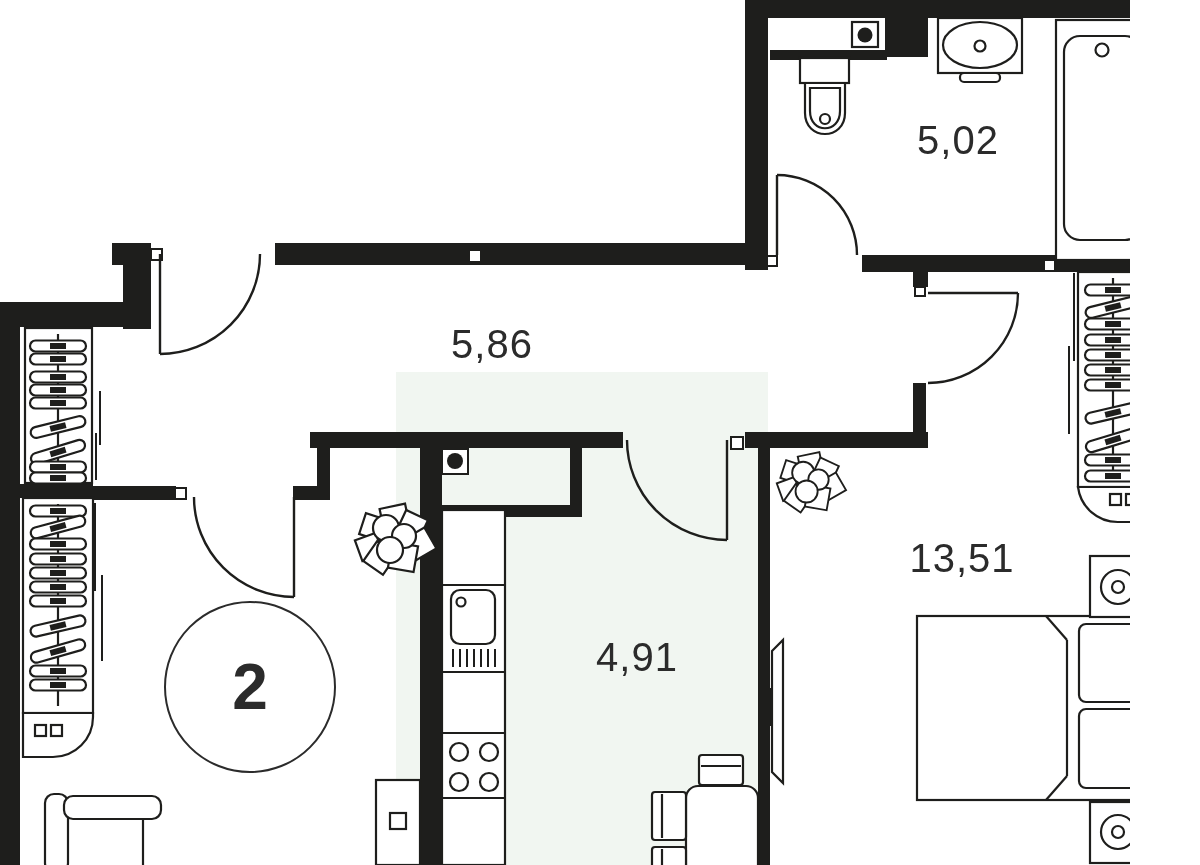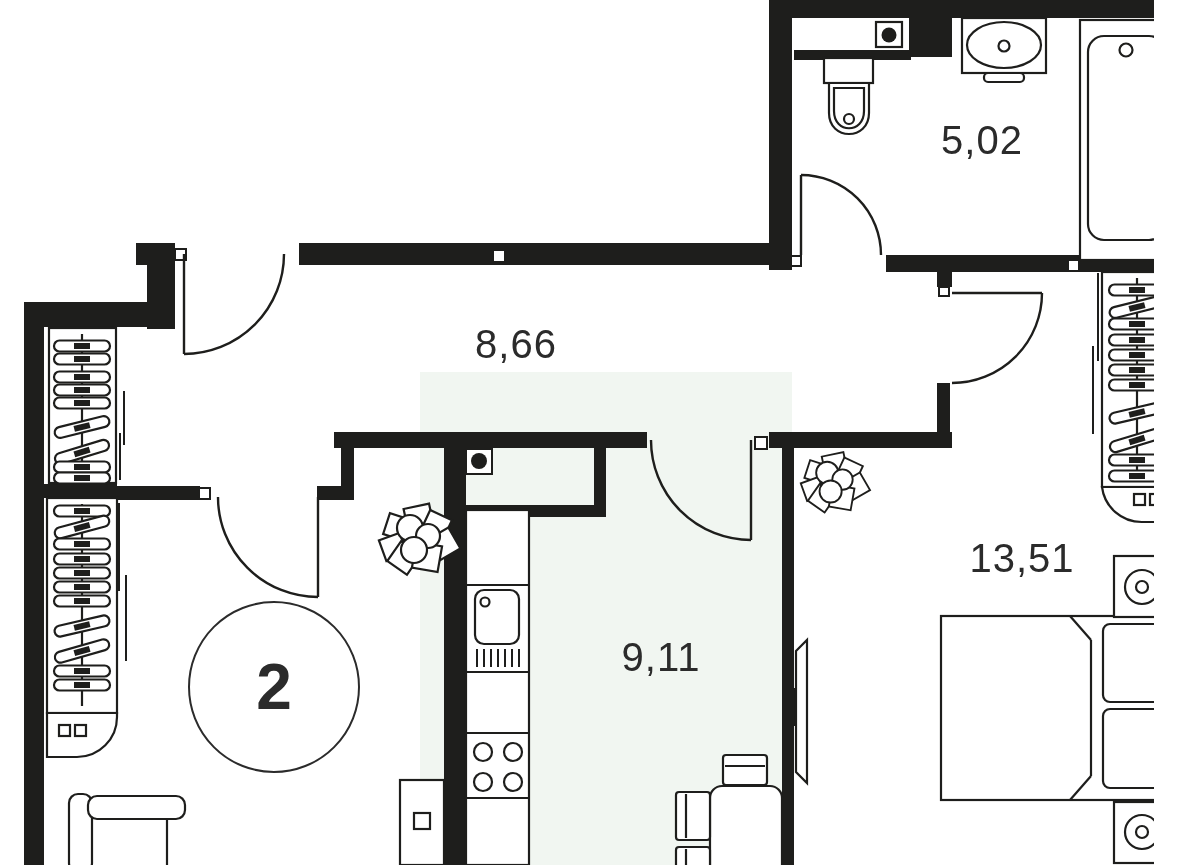--- a/index.html
+++ b/index.html
@@ -1,18 +1,18 @@
 <!DOCTYPE html>
 <html><head>
 <meta charset="utf-8">
 <style>
   html,body{margin:0;padding:0;background:#ffffff;}
   #plan{
     position:relative;width:1130px;height:865px;overflow:hidden;background:#ffffff;
-    font-family:"Liberation Sans", sans-serif;color:#272727;margin-left:24px;
+    font-family:"Liberation Sans", sans-serif;color:#272727;
   }
   #plan svg{position:absolute;left:0;top:0;}
   .w{fill:#1e1e1c;stroke:none;}
   .s{stroke:#1e1e1c;stroke-width:2.2;fill:#ffffff;}
   .ln{stroke:#1e1e1c;stroke-width:2.2;fill:none;}
   .thin{stroke:#1e1e1c;stroke-width:2;fill:none;}
   .door{stroke:#1e1e1c;stroke-width:2.4;fill:none;}
   .stop{fill:#ffffff;stroke:#1e1e1c;stroke-width:2;}
   .area-label{
     position:absolute;transform:translate(-50%,-50%);
@@ -259,20 +259,20 @@
   </g>
 
   <g>
     <rect x="45" y="794" width="23" height="78" rx="9" class="s"></rect>
     <rect x="64" y="796" width="97" height="23" rx="9" class="s"></rect>
     <path class="ln" d="M143,819 V865"></path>
   </g>
 </svg>
 
 <div class="area-label" style="left:958px;top:140px">5,02</div>
-<div class="area-label" style="left:492px;top:344px">8,66</div>
-<div class="area-label" style="left:637px;top:657px">9,11</div>
-<div class="area-label" style="left:998px;top:558px">13,51</div>
+<div class="area-label" style="left:492px;top:344px">5,86</div>
+<div class="area-label" style="left:637px;top:657px">4,91</div>
+<div class="area-label" style="left:962px;top:558px">13,51</div>
 
 <div class="badge">
   <div class="badge-rooms">2</div>
 </div>
 </div>
 
 </body></html>

